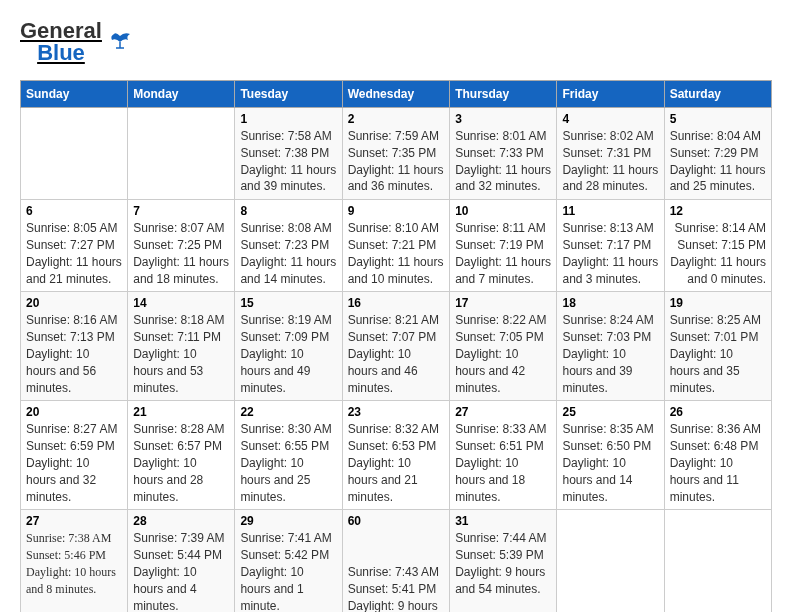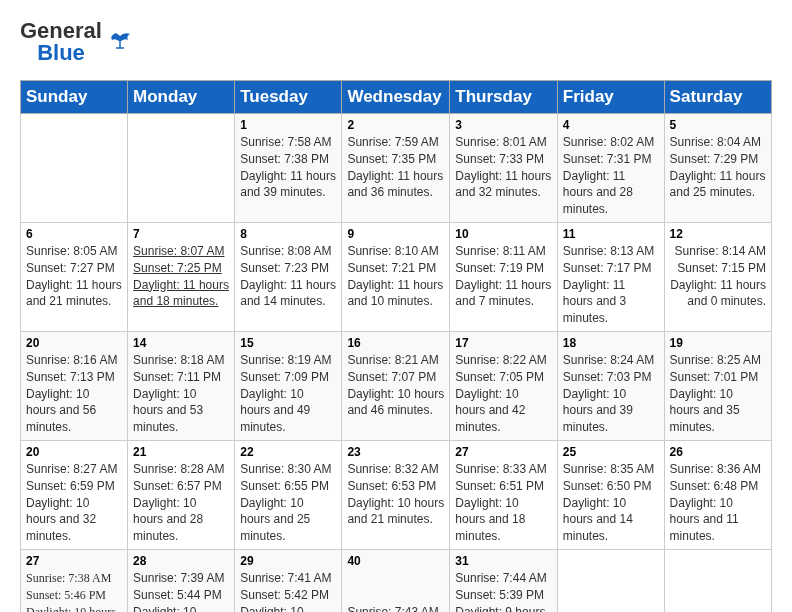--- a/index.html
+++ b/index.html
@@ -36,21 +36,21 @@
     }
     table {
       width: 100%;
       border-collapse: collapse;
       font-size: 11px;
     }
     thead tr th {
       background-color: #1565c0;
       color: #fff;
       padding: 6px 5px;
-      font-size: 17px;
+      font-size: 12px;
       font-weight: bold;
       border: 1px solid #aaa;
       text-align: left;
     }
     tbody tr td {
       border: 1px solid #ccc;
       vertical-align: top;
       padding: 4px 5px;
       height: 80px;
       width: 108px;
@@ -73,21 +73,21 @@
     td.empty {
       background: #fff !important;
     }
   </style>
 </head>
 <body>
 
 <div class="header">
   <div class="logo">
     <div style="display:flex; align-items:center; gap:2px;">
-      <div style="display:flex; flex-direction:column; align-items:center;">
+      <div style="display:flex; flex-direction:column; align-items:center;text-decoration:underline;">
         <span style="font-size:22px; font-weight:bold; color:#333; line-height:1;">General</span>
         <span style="font-size:22px; font-weight:bold; color:#1565c0; line-height:1;">Blue</span>
       </div>
       <svg width="28" height="28" viewBox="0 0 28 28" style="margin-left:2px;">
         <path d="M14 8 Q18 4 24 6 Q20 8 22 12 Q18 10 14 14 Q10 10 6 12 Q4 8 8 6 Q10 4 14 8Z" fill="#1565c0"></path>
         <path d="M14 14 L14 20" stroke="#1565c0" stroke-width="1.5" fill="none"></path>
         <path d="M10 20 L14 20 L18 20" stroke="#1565c0" stroke-width="1.5" fill="none"></path>
       </svg>
     </div>
   </div>
@@ -146,21 +146,21 @@
       </tr>
       <tr>
         <td>
           <span class="day-num">6</span>
           <div class="day-info" style="white-space: pre-line;">Sunrise: 8:05 AM
 Sunset: 7:27 PM
 Daylight: 11 hours and 21 minutes.</div>
         </td>
         <td>
           <span class="day-num">7</span>
-          <div class="day-info" style="white-space: pre-line; text-decoration: underline;">Sunrise: 8:07 AM
+          <div class="day-info" style="white-space: pre-line;">Sunrise: 8:07 AM
 Sunset: 7:25 PM
 Daylight: 11 hours and 18 minutes.</div>
         </td>
         <td>
           <span class="day-num">8</span>
           <div class="day-info" style="white-space: pre-line;">Sunrise: 8:08 AM
 Sunset: 7:23 PM
 Daylight: 11 hours and 14 minutes.</div>
         </td>
         <td>
@@ -289,21 +289,21 @@
 Sunset: 5:44 PM
 Daylight: 10 hours and 4 minutes.</div>
         </td>
         <td>
           <span class="day-num">29</span>
           <div class="day-info" style="white-space: pre-line;">Sunrise: 7:41 AM
 Sunset: 5:42 PM
 Daylight: 10 hours and 1 minute.</div>
         </td>
         <td>
-          <span class="day-num">40</span>
+          <span class="day-num">60</span>
           <div class="day-info" style="white-space: pre-line; margin-top: 36px;">Sunrise: 7:43 AM
 Sunset: 5:41 PM
 Daylight: 9 hours and 57 minutes.</div>
         </td>
         <td>
           <span class="day-num">31</span>
           <div class="day-info" style="white-space: pre-line;">Sunrise: 7:44 AM
 Sunset: 5:39 PM
 Daylight: 9 hours and 54 minutes.</div>
         </td>

